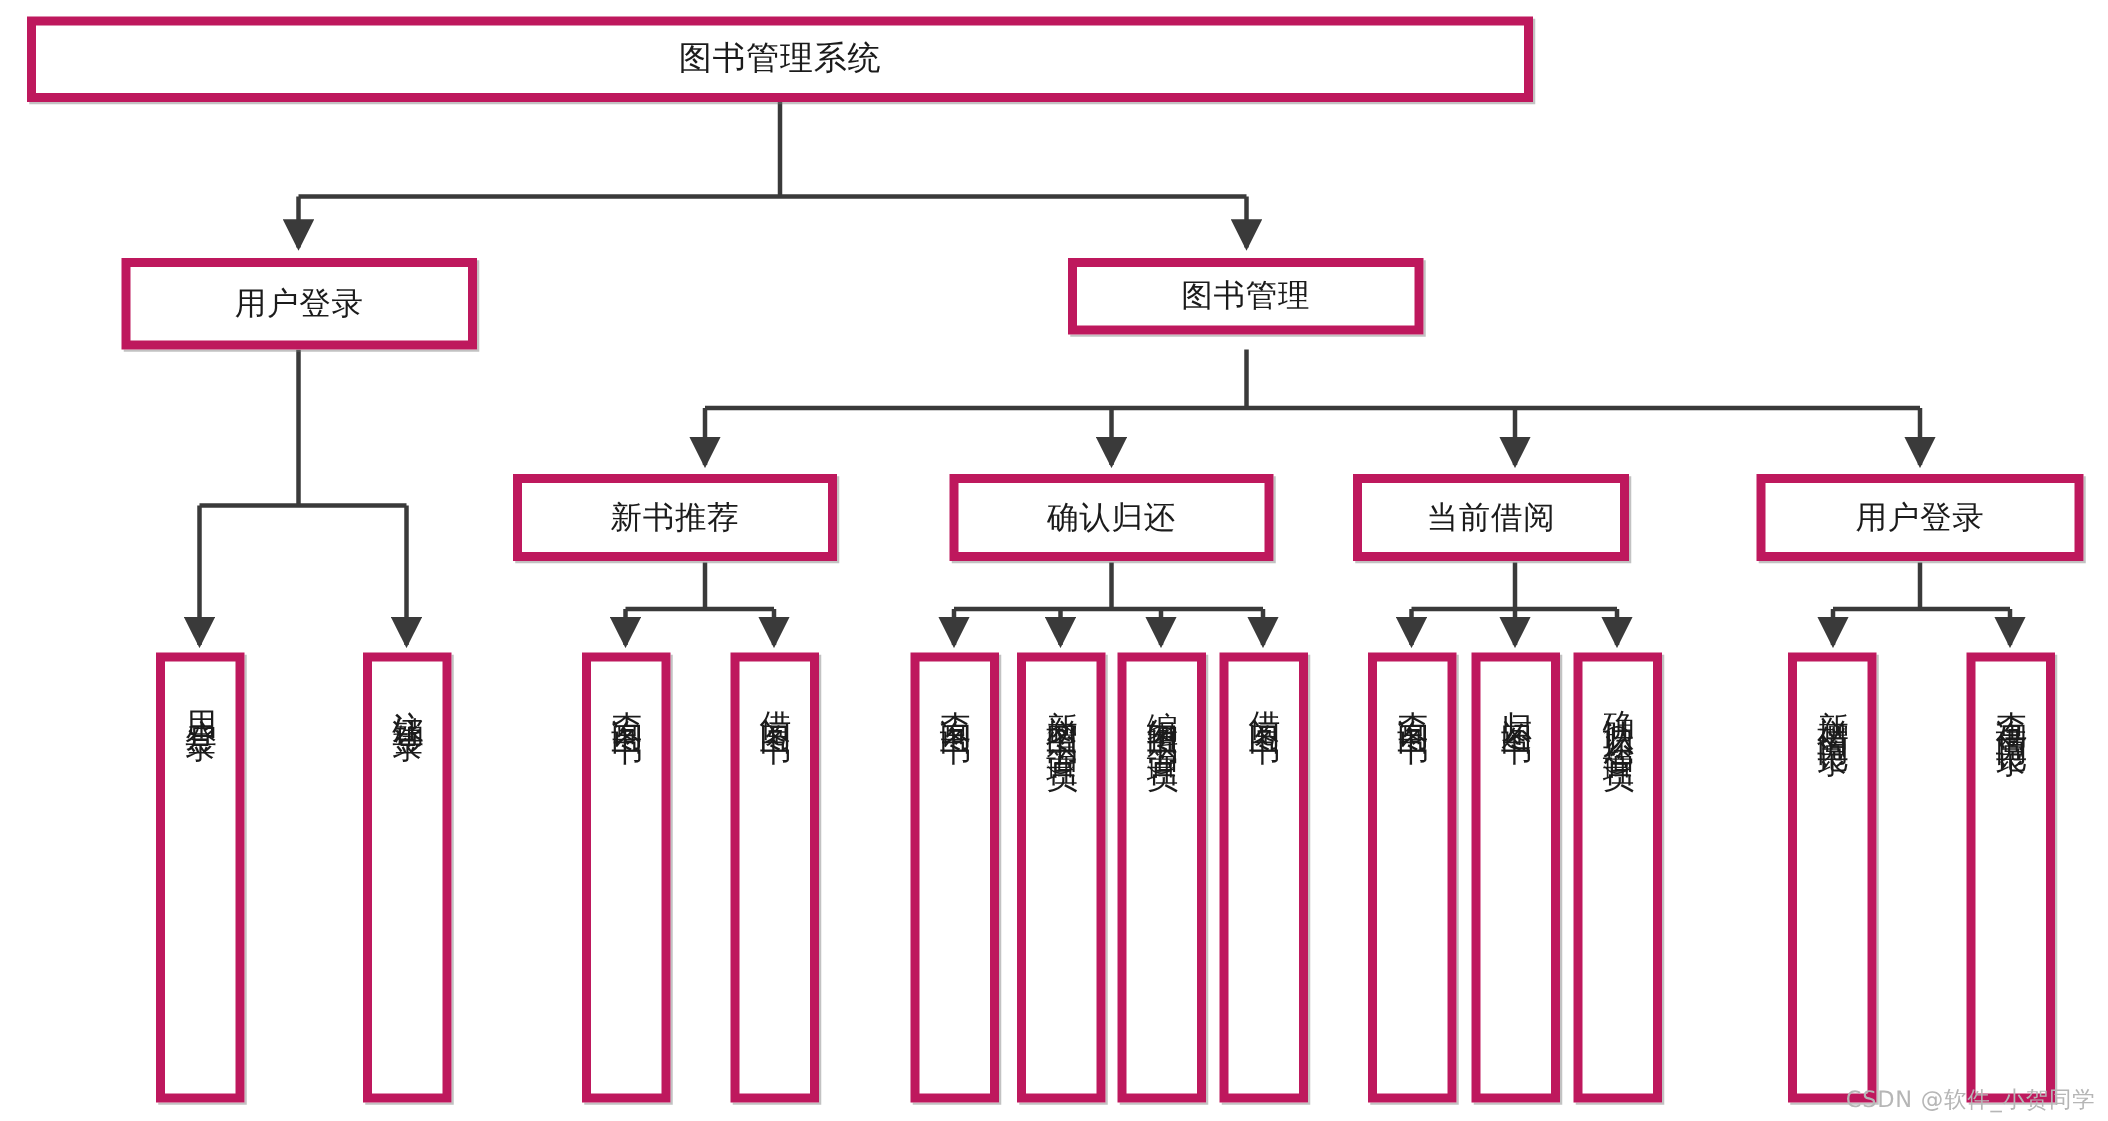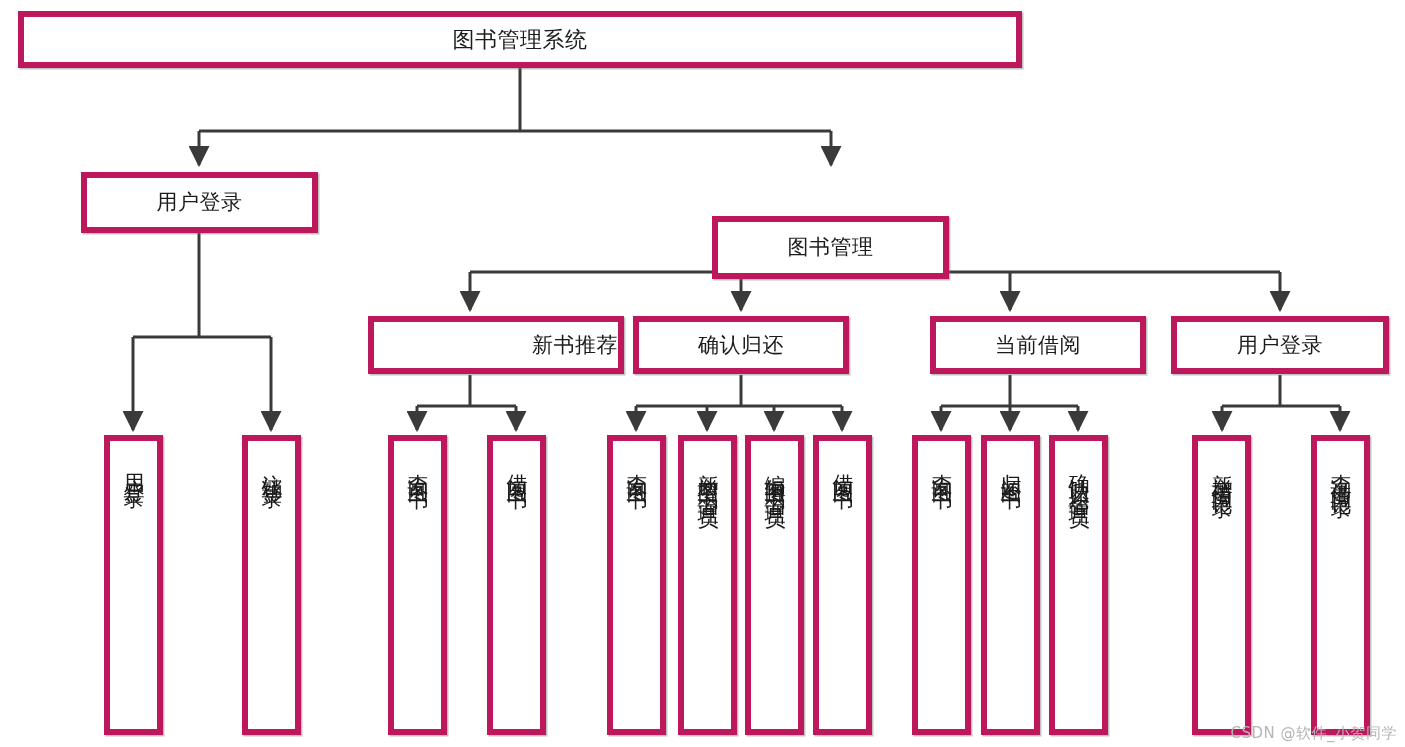--- a/index.html
+++ b/index.html
@@ -124,33 +124,33 @@
   </svg>
 
   <div class="node h root" style="left:18px; top:11px; width:1004px; height:57px;">
     <span class="lbl">图书管理系统</span>
   </div>
 
   <div class="node h" style="left:81px; top:172px; width:237px; height:61px;">
     <span class="lbl">用户登录</span>
   </div>
 
-  <div class="node h" style="left:712px; top:172px; width:237px; height:63px;margin-top:44px;">
+  <div class="node h" style="left:712px; top:172px; width:237px; height:51px;">
     <span class="lbl">图书管理</span>
   </div>
 
-  <div class="node h" style="left:368px; top:316px; width:256px; height:58px;justify-content:flex-end;">
+  <div class="node h" style="left:342px; top:316px; width:216px; height:58px;">
     <span class="lbl">新书推荐</span>
   </div>
 
   <div class="node h" style="left:633px; top:316px; width:216px; height:58px;">
     <span class="lbl">确认归还</span>
   </div>
 
-  <div class="node h" style="left:930px; top:316px; width:216px; height:58px;">
+  <div class="node h" style="left:902px; top:316px; width:184px; height:58px;">
     <span class="lbl">当前借阅</span>
   </div>
 
   <div class="node h" style="left:1171px; top:316px; width:218px; height:58px;">
     <span class="lbl">用户登录</span>
   </div>
 
   <div class="node v" style="left:104px; top:435px; width:59px; height:300px;">
     <span class="lbl">用户登录</span>
   </div>

